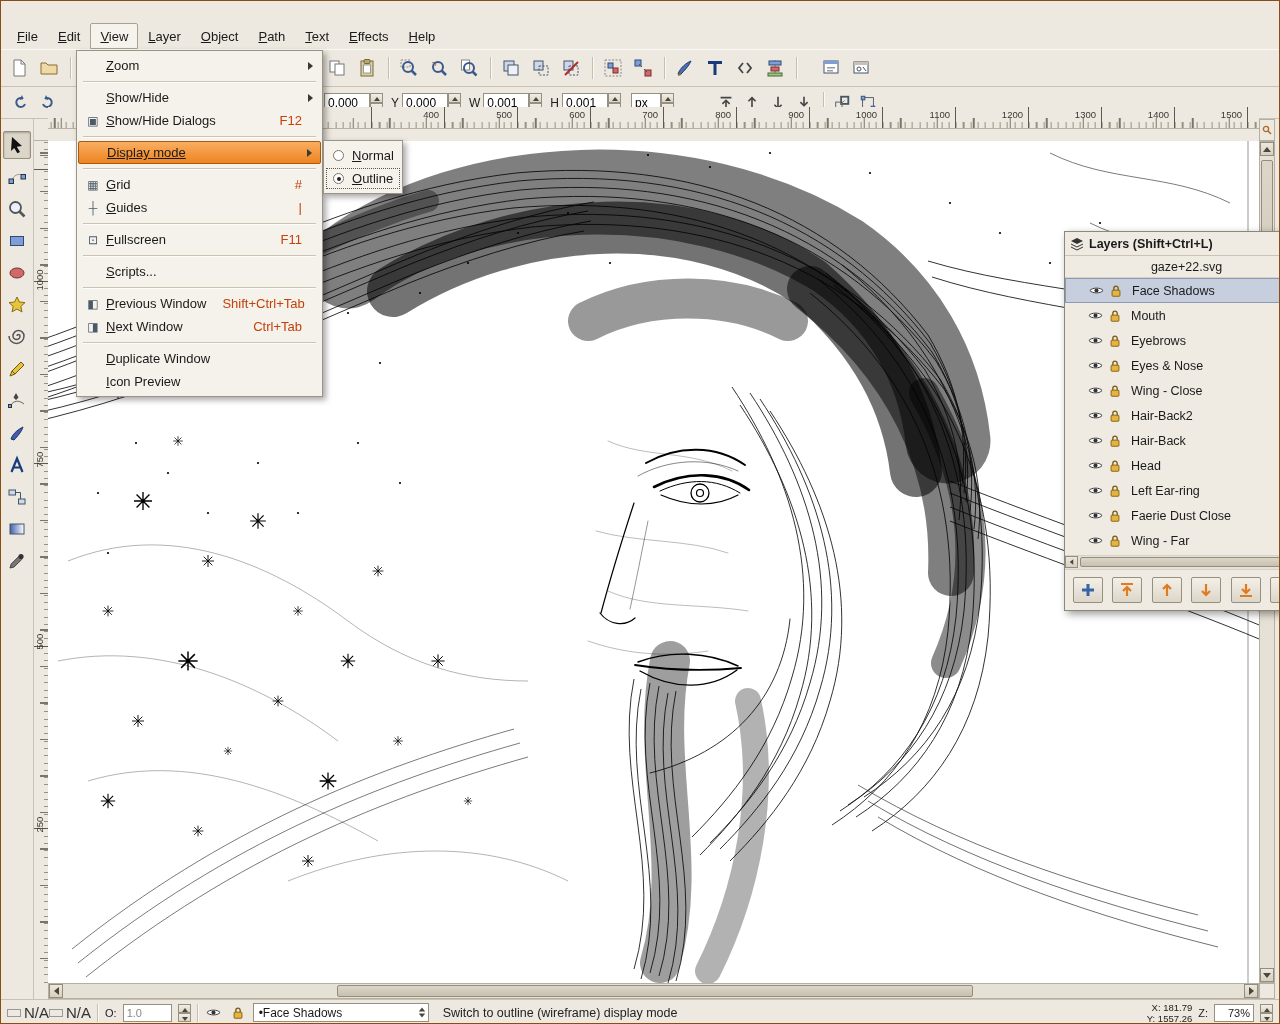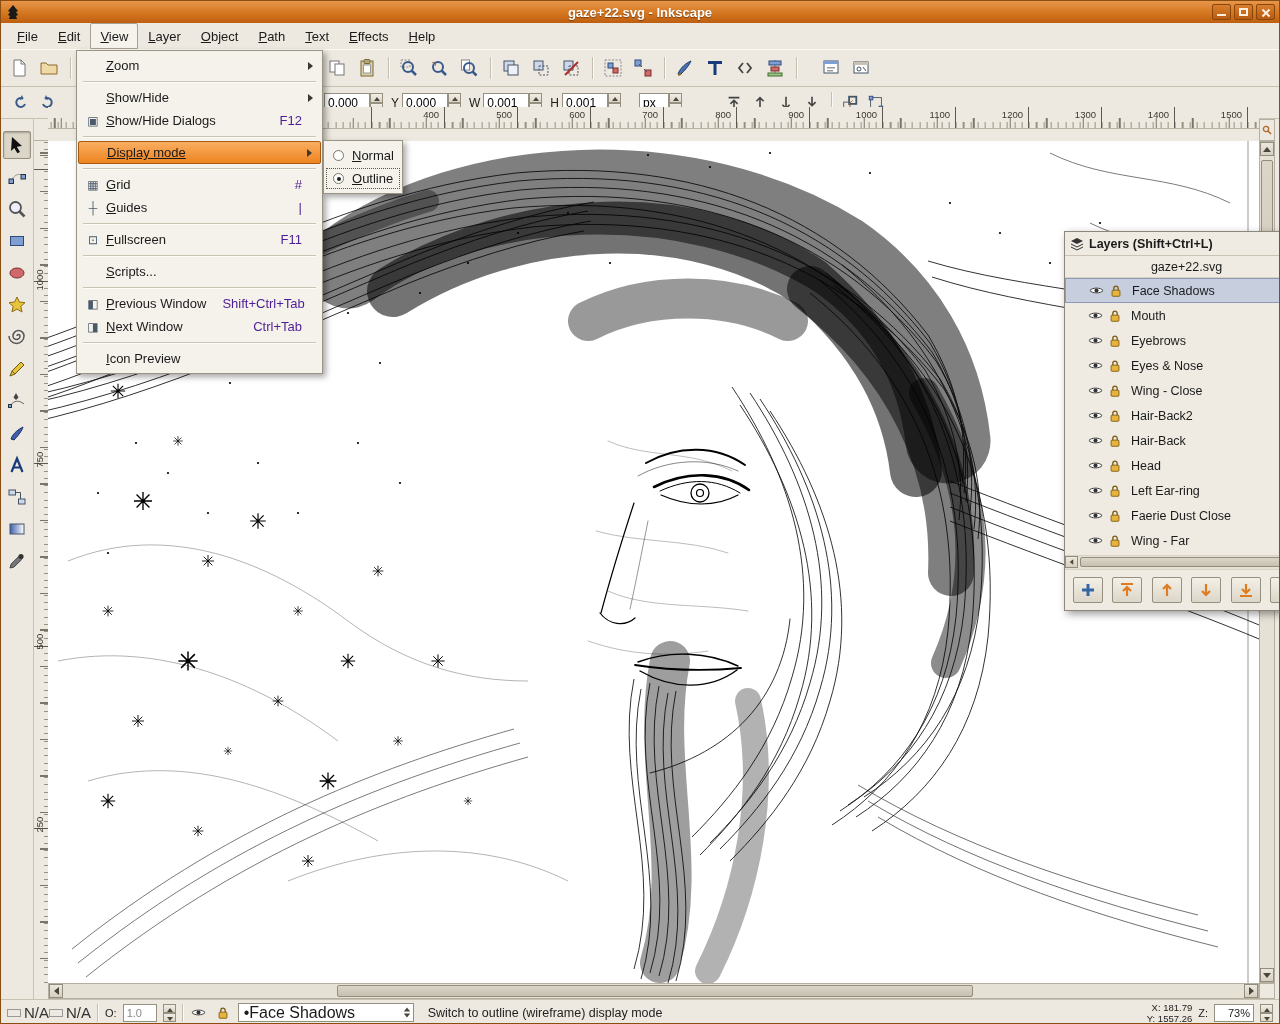--- a/index.html
+++ b/index.html
@@ -45,21 +45,21 @@
   .ic { display:block; }
   .fld-label { font-size:12px; margin:0 3px 0 8px; }
   .fld { width:46px; height:20px; border:1px solid #95907F; background:#fff; font-size:12px;
     padding:1px 3px; font-family:"Liberation Sans",sans-serif; }
   .spin { display:flex; flex-direction:column; width:13px; height:20px; }
   .spin b { flex:1; background:linear-gradient(#F2EEE6,#DCD6C8); border:1px solid #95907F; position:relative; }
   .spin b::after { content:""; position:absolute; left:3px; top:3px;
     border-left:3px solid transparent; border-right:3px solid transparent; }
   .spin .up::after { border-bottom:4px solid #4a463c; }
   .spin .dn::after { border-top:4px solid #4a463c; }
-  .unitbox { display:flex; align-items:center; margin-left:18px; }
+  .unitbox { display:flex; align-items:center; margin-left:10px; }
   .unit-fld { width:30px; }
   
   #toolbox { position:absolute; left:0; top:118px; width:33px; height:880px;
     background:#EDE9E0; border-right:1px solid #C9C2B2; padding-top:12px;
     display:flex; flex-direction:column; align-items:center; }
   .tool { width:28px; height:28px; margin-bottom:4px; display:flex; align-items:center; justify-content:center;
     border:1px solid transparent; border-radius:2px; }
   .tool.active { background:#DCD6C8; border:1px solid #96907F; box-shadow:inset 0 1px 2px rgba(0,0,0,.25); }
   
   #ruler-corner { position:absolute; left:33px; top:118px; width:14px; height:22px; background:#EDE9E0; border-bottom:1px solid #B8B1A1; }
@@ -105,21 +105,21 @@
   #sb-corner { position:absolute; left:1258px; top:982px; width:16px; height:16px; background:#EDE9E0; border:1px solid #B5AFA1; }
   
   #view-menu { position:absolute; left:75px; top:49px; width:247px; background:#F5F2EB;
     border:1px solid #9A9486; box-shadow:3px 3px 6px rgba(0,0,0,.35); padding:3px 1px; z-index:60; }
   .mi { display:flex; align-items:center; height:23px; padding:0 5px; position:relative; }
   .mi.sep { height:9px; }
   .mi.sep::after { content:""; flex:1; border-top:1px solid #CBC4B4; border-bottom:1px solid #FDFCF8; }
   .mi-ic { width:20px; text-align:center; font-size:12px; color:#4a5a6a; flex:0 0 auto; }
   .mi-lb { flex:1; padding-left:3px; display:block; white-space:nowrap; }
   .mi-lb::first-letter { text-decoration:underline; }
-  .mi-sc { padding:0 4px 0 16px; color:#4c1d95; white-space:nowrap; }
+  .mi-sc { padding:0 4px 0 16px; color:#c2410c; white-space:nowrap; }
   .mi-ar { width:10px; visibility:hidden; flex:0 0 auto; }
   .mi-ar::after { content:""; display:block; width:0; height:0; margin-left:2px;
     border-top:4px solid transparent; border-bottom:4px solid transparent; border-left:5px solid #3c3830; }
   .mi-ar.show { visibility:visible; }
   .mi.hl { background:linear-gradient(#F9AE62,#EE8420); border:1px solid #A85A10; border-radius:2px;text-decoration:underline; }
   
   #display-submenu { position:absolute; left:322px; top:139px; width:80px; background:#F5F2EB;
     border:1px solid #9A9486; box-shadow:3px 3px 6px rgba(0,0,0,.35); padding:3px 1px; z-index:61; }
   .radio { width:11px; height:11px; border-radius:50%; border:1px solid #7b7566; background:#fff;
     margin:0 5px 0 3px; position:relative; flex:0 0 auto; }
@@ -156,53 +156,36 @@
     background:linear-gradient(#F4F0E8,#DCD6C8); display:flex; align-items:center; justify-content:center; }
   
   #statusbar { position:absolute; left:0; top:998px; width:100%; height:26px; background:#EDE9E0;
     border-top:1px solid #C9C2B2; display:flex; align-items:center; padding:0 6px; gap:6px; }
   #fillstroke { display:flex; flex-direction:row; justify-content:center; font-size:15px; line-height:10px; color:#333; }
   #fillstroke .fsrow { display:flex; align-items:center; gap:3px; }
   .fs-swatch { width:14px; height:8px; border:1px solid #999; background:#EDE9E0; }
   .vsep { width:2px; height:18px; border-left:1px solid #C6BFAF; border-right:1px solid #FBF9F4; }
   .sm-label { font-size:11px; color:#222; }
   .sm-fld { height:18px; border:1px solid #95907F; background:#fff; font-size:11px; padding:1px 3px; }
-  #opacity-fld { width:34px; color:#888; }
+  #opacity-fld { width:49px; color:#888; }
   .sicon { width:18px; height:18px; display:flex; align-items:center; justify-content:center; }
   #layer-combo { width:176px; height:19px; border:1px solid #95907F; background:#fff;
     display:flex; align-items:center; padding:0 2px 0 5px; }
-  #layer-combo .lc-text { flex:1; font-size:16px; white-space:nowrap; overflow:hidden; }
+  #layer-combo .lc-text { flex:1; font-size:12px; white-space:nowrap; overflow:hidden; }
   .combo-arrows { display:flex; flex-direction:column; gap:1px; align-items:center; padding-left:3px; }
   .combo-arrows .arr { transform:scale(.8); }
   #status-message { flex:1; font-size:12.5px; color:#222; padding-left:8px; white-space:nowrap; overflow:hidden; }
   #coords { display:flex; flex-direction:column; font-size:9.5px; line-height:11px; color:#222; text-align:right; }
   #zoom-fld { width:40px; text-align:right; color:#222; }
 </style>
 </head>
 <body>
 
 <div id="window">
 
-  <div id="titlebar">
-    <svg id="app-icon" viewBox="0 0 16 16">
-      <path d="M8 1l5 6-2 1 2 3-2 1 1 3H4l1-3-2-1 2-3-2-1z" fill="#1a1a1a"></path>
-    </svg>
-    <span class="title">gaze+22.svg - Inkscape</span>
-    <span class="wbtns">
-      <span class="wbtn wb-min">
-          <i></i>
-        </span>
-      <span class="wbtn wb-max">
-          <i></i>
-        </span>
-      <span class="wbtn wb-close">
-          <i></i>
-        </span>
-    </span>
-  </div>
 
   <div id="menubar">
     <div data-repeat="menubar.items">
 
         <div class="mb-item">
           <span class="mlabel">File</span>
         </div>
 
         <div class="mb-item">
           <span class="mlabel">Edit</span>
@@ -932,20 +915,26 @@
           <span class="mi-ar"></span>
         </div>
 
         <div class="mi sep">
           
           
           
           
         </div>
 
+        <div class="mi">
+          <span class="mi-ic"></span>
+          <span class="mi-lb">Duplicate Window</span>
+          <span class="mi-sc"></span>
+          <span class="mi-ar"></span>
+        </div>
 
         <div class="mi">
           <span class="mi-ic"></span>
           <span class="mi-lb">Icon Preview</span>
           <span class="mi-sc"></span>
           <span class="mi-ar"></span>
         </div>
       </div>
   </div>
 

